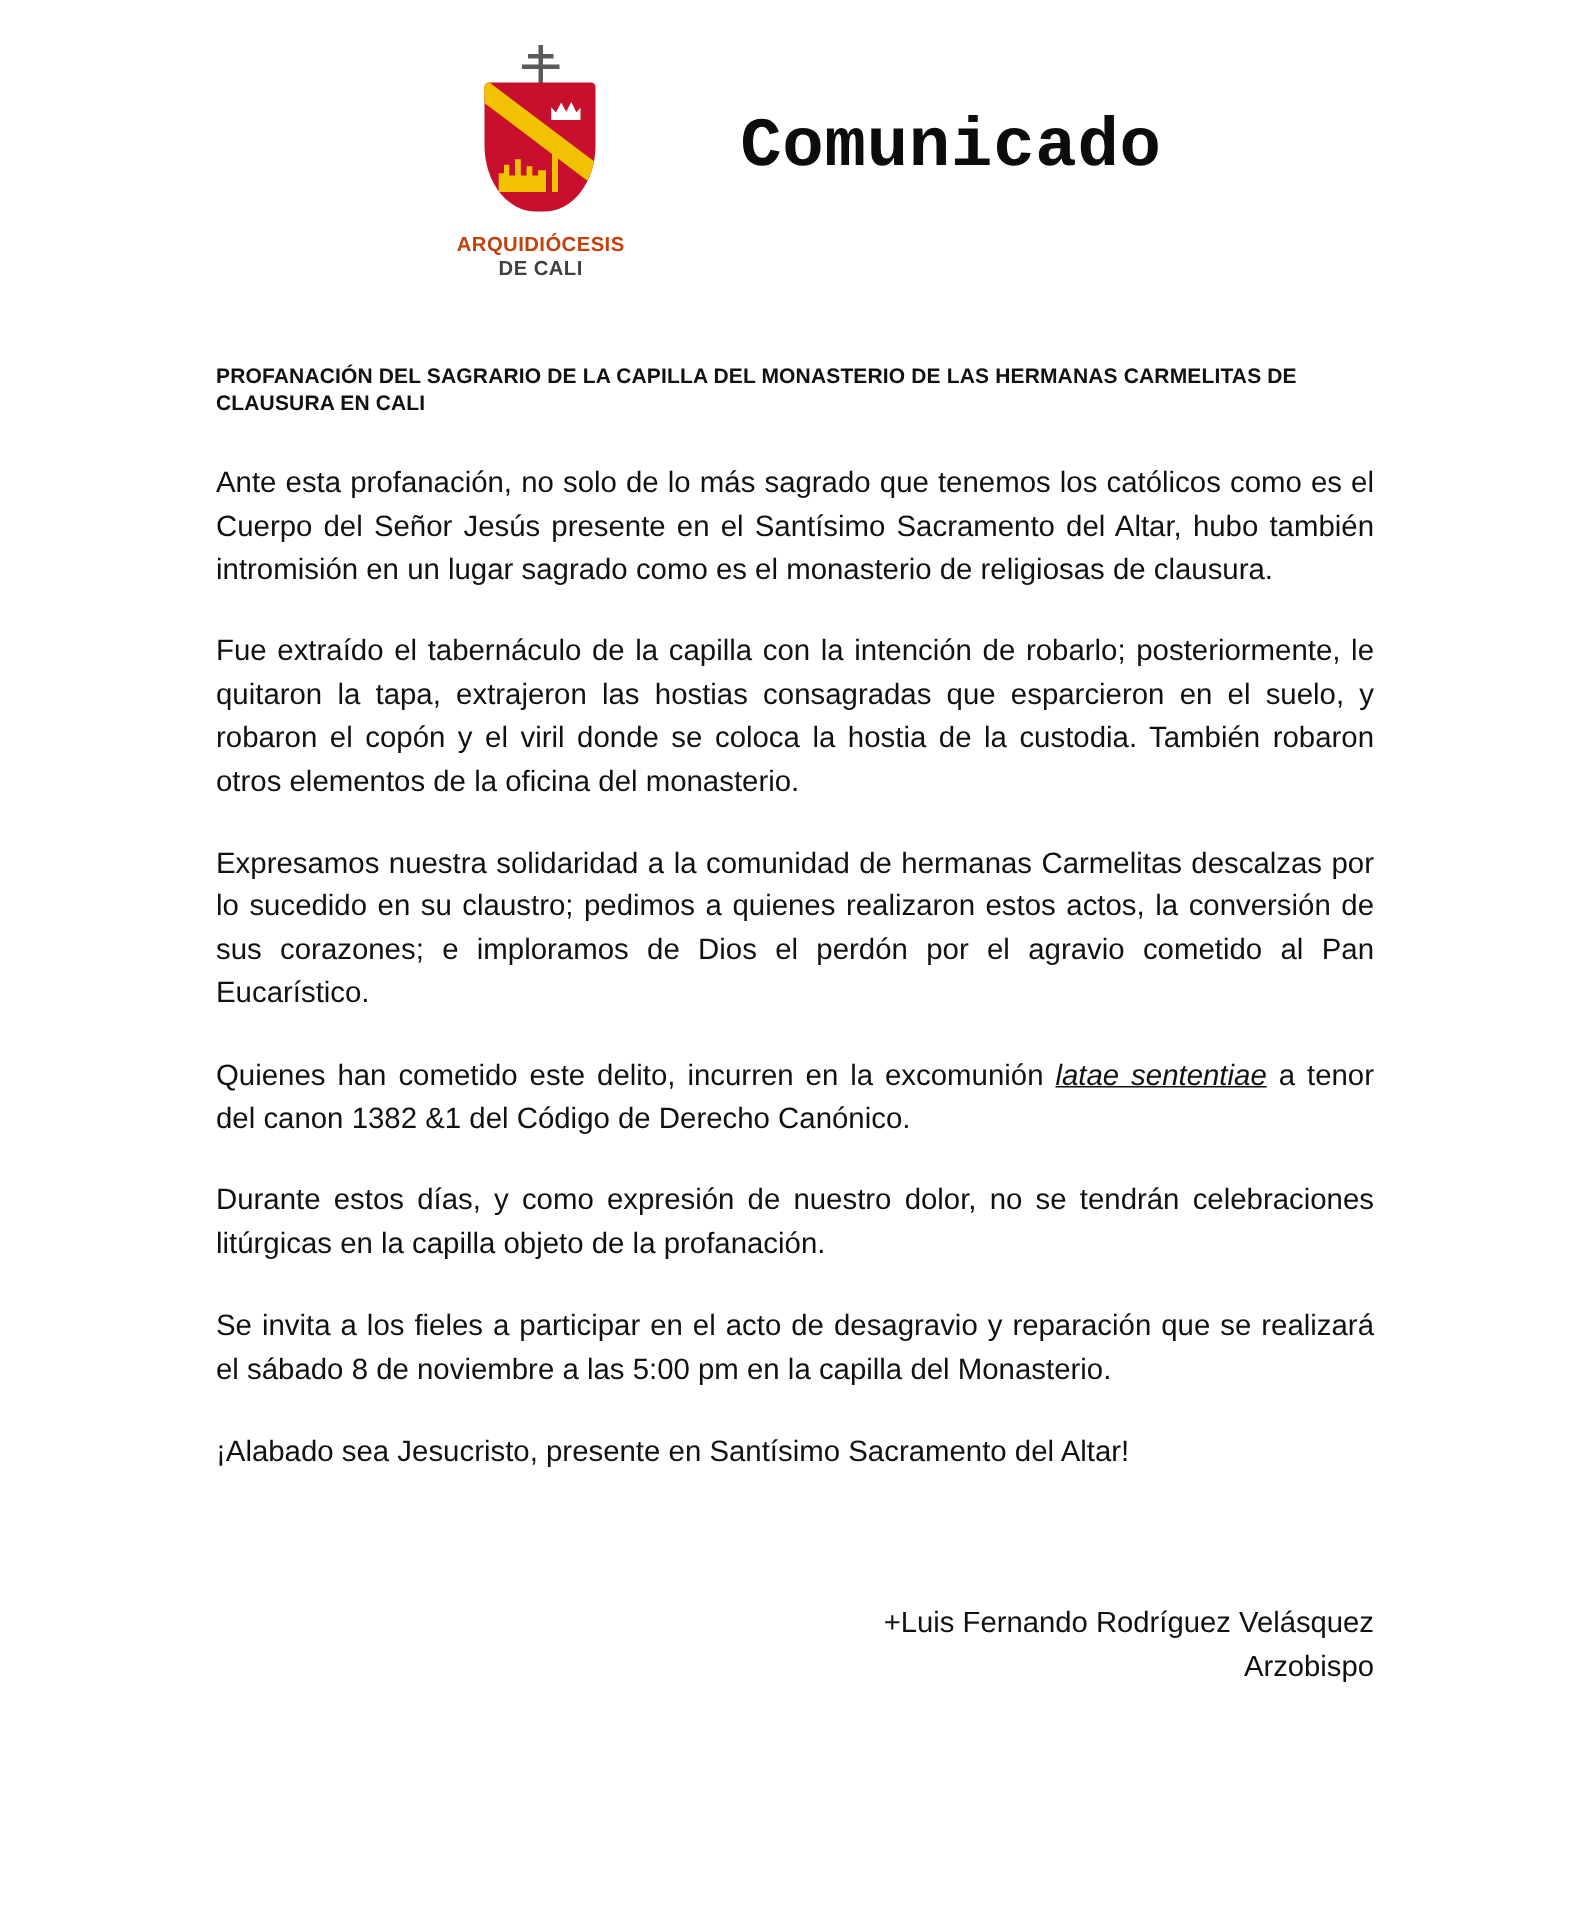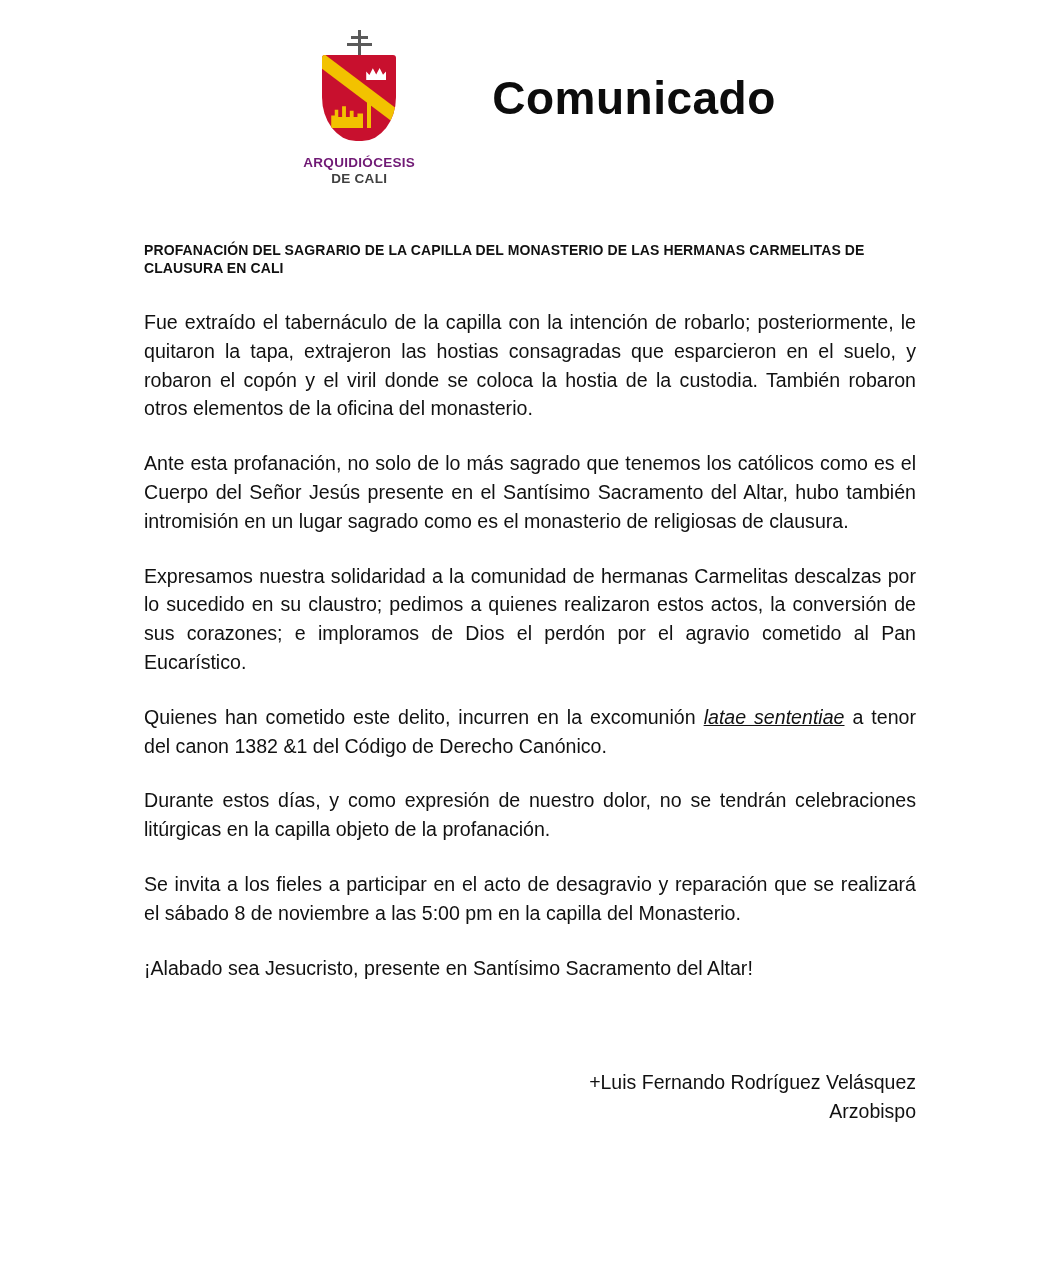--- a/index.html
+++ b/index.html
@@ -123,36 +123,37 @@
   }
   .logo-text {
     margin-top: 7px;
     text-align: center;
     line-height: 1.18;
   }
   .logo-text .l1 {
     font-size: 13.5px;
     font-weight: bold;
     letter-spacing: 0.3px;
-    color: #701a75;
+    color: #c2410c;
     display: block;
   }
   .logo-text .l2 {
     font-size: 13.5px;
     font-weight: bold;
     letter-spacing: 0.3px;
     color: #404040;
     display: block;
   }
   .doc-kicker {
     font-size: 46px;
     font-weight: bold;
     letter-spacing: 0.5px;
     color: #0c0c0c;
     margin-top: -20px;
+    font-family: Liberation Mono, monospace;
   }
 
   
   .content {
     width: 772px;
     margin: 0 auto;
     padding-top: 54px;
   }
   h1.title {
     font-size: 14px;
@@ -219,22 +220,22 @@
       </div>
     </div>
 
     <div class="doc-kicker">Comunicado</div>
   </div>
 
   <div class="content">
 
     <h1 class="title">PROFANACIÓN DEL SAGRARIO DE LA CAPILLA DEL MONASTERIO DE LAS HERMANAS CARMELITAS DE CLAUSURA EN CALI</h1>
 
+    <p class="para">Ante esta profanación, no solo de lo más sagrado que tenemos los católicos como es el Cuerpo del Señor Jesús presente en el Santísimo Sacramento del Altar, hubo también intromisión en un lugar sagrado como es el monasterio de religiosas de clausura.</p>
     <p class="para">Fue extraído el tabernáculo de la capilla con la intención de robarlo; posteriormente, le quitaron la tapa, extrajeron las hostias consagradas que esparcieron en el suelo, y robaron el copón y el viril donde se coloca la hostia de la custodia. También robaron otros elementos de la oficina del monasterio.</p>
-    <p class="para">Ante esta profanación, no solo de lo más sagrado que tenemos los católicos como es el Cuerpo del Señor Jesús presente en el Santísimo Sacramento del Altar, hubo también intromisión en un lugar sagrado como es el monasterio de religiosas de clausura.</p>
     <p class="para">Expresamos nuestra solidaridad a la comunidad de hermanas Carmelitas descalzas por lo sucedido en su claustro; pedimos a quienes realizaron estos actos, la conversión de sus corazones; e imploramos de Dios el perdón por el agravio cometido al Pan Eucarístico.</p>
 
     <p class="para"><span>Quienes han cometido este delito, incurren en la excomunión </span><span class="it">latae sententiae</span><span> a tenor del canon 1382 &amp;1 del Código de Derecho Canónico.</span></p>
 
     <p class="para">Durante estos días, y como expresión de nuestro dolor, no se tendrán celebraciones litúrgicas en la capilla objeto de la profanación.</p>
     <p class="para">Se invita a los fieles a participar en el acto de desagravio y reparación que se realizará el sábado 8 de noviembre a las 5:00 pm en la capilla del Monasterio.</p>
 
     <p class="hail">¡Alabado sea Jesucristo, presente en Santísimo Sacramento del Altar!</p>
 
     <div class="signature">

